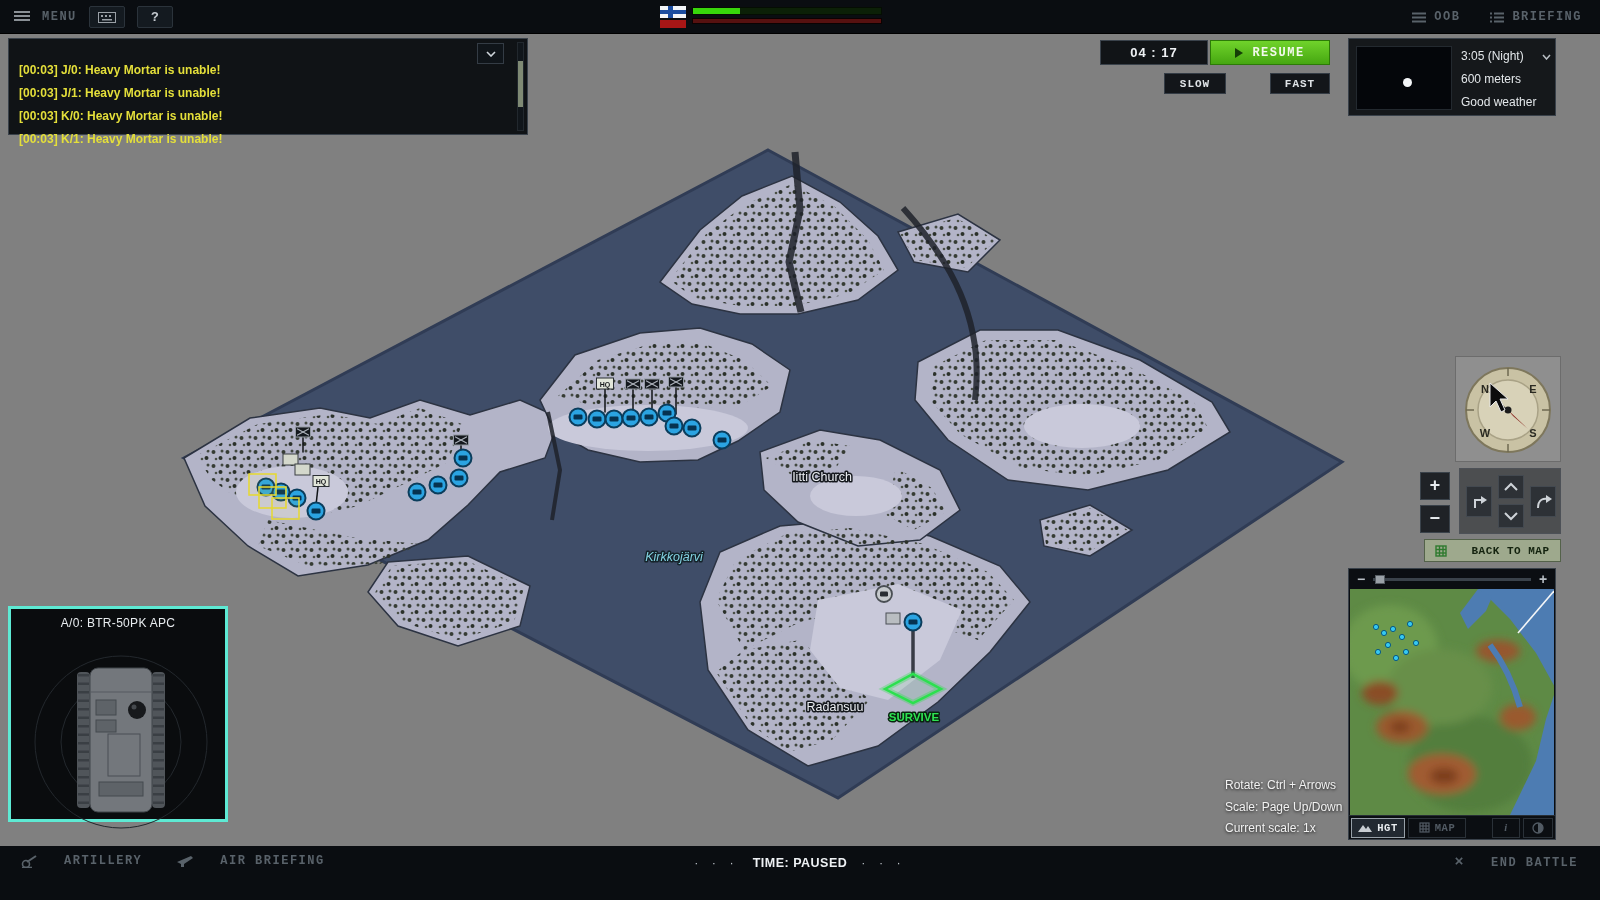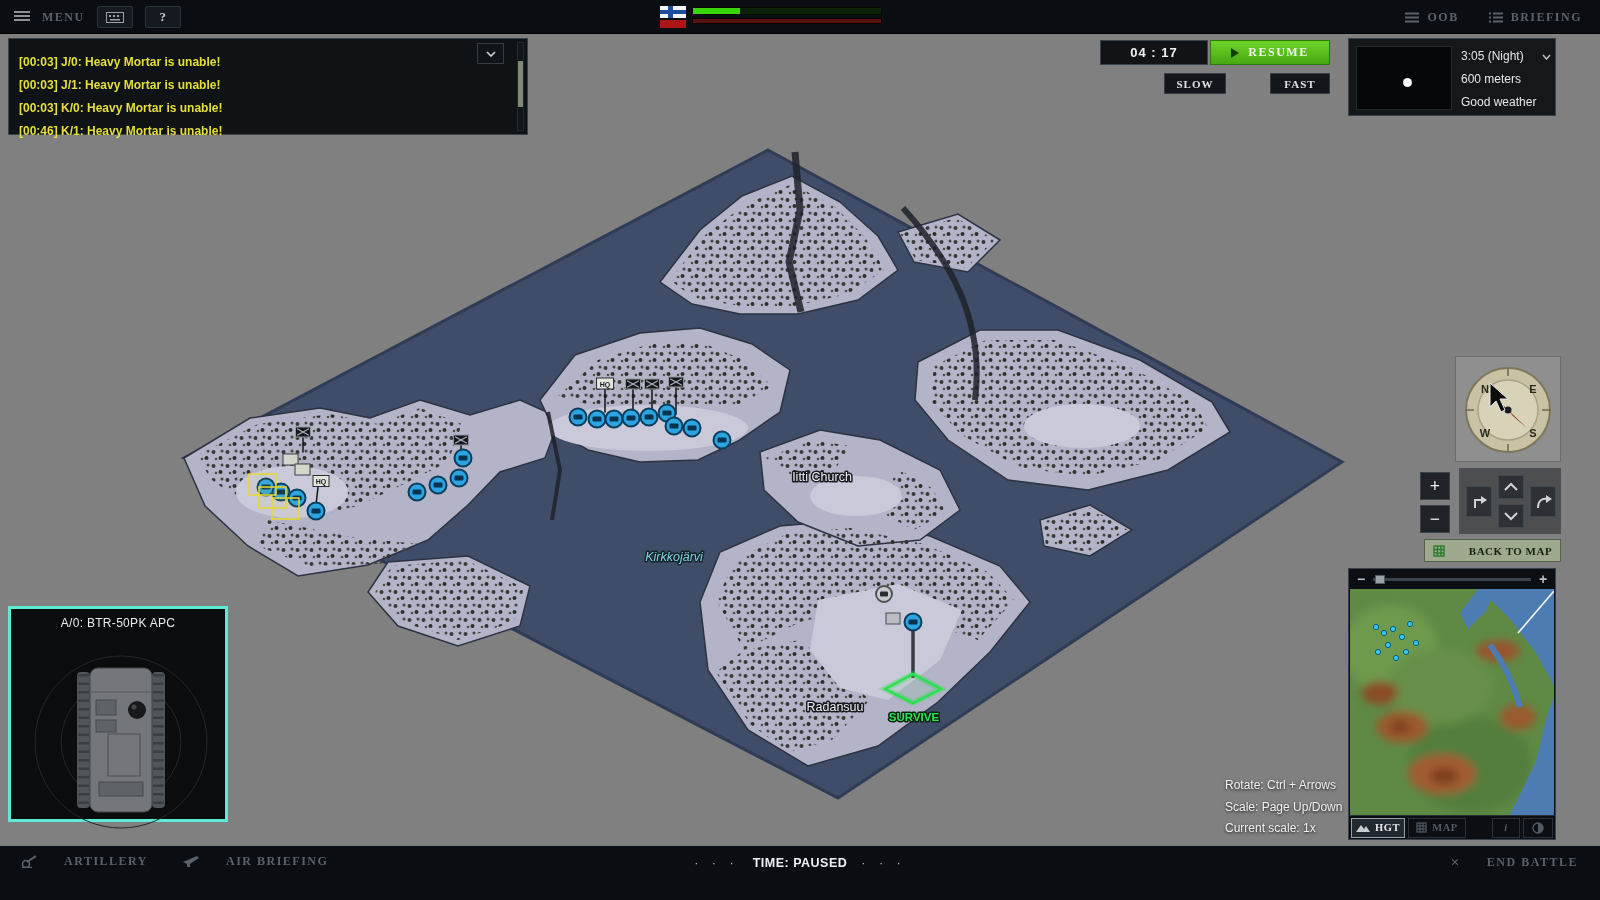--- a/index.html
+++ b/index.html
@@ -1,18 +1,18 @@
 <!DOCTYPE html>
 <html><head>
 <meta charset="utf-8">
 <style>
   *{box-sizing:border-box;margin:0;padding:0;user-select:none}
   html,body{width:1600px;height:900px;overflow:hidden;background:#808080;
     font-family:"Liberation Sans",sans-serif;color:#dfe3e7}
-  button{font-family:Liberation Serif, serif;background:none;border:none;color:inherit;cursor:pointer}
+  button{font-family:Liberation Mono, monospace;background:none;border:none;color:inherit;cursor:pointer}
 
   
   .topbar{position:absolute;left:0;top:0;width:1600px;height:34px;background:#0a0d11;
     border-bottom:1px solid #000;z-index:20}
   .tb-left{position:absolute;left:14px;top:0;height:34px;display:flex;align-items:center;gap:12px}
   .tb-menu{color:#59626a;font-size:12px;letter-spacing:1.5px;font-weight:bold}
   .tb-box{width:36px;height:22px;background:#141a20;border:1px solid #2b333b;border-radius:2px;
     display:flex;align-items:center;justify-content:center;color:#c3c9cf;font-size:13px;font-weight:bold}
   .tb-center{position:absolute;left:660px;top:6px;display:flex;gap:6px;align-items:flex-start}
   .flag-fi{width:26px;height:12px;background:#f2f5f8;position:relative;overflow:hidden}
@@ -24,21 +24,21 @@
   .bar .fill{position:absolute;left:0;top:0;height:100%}
   .bar.green .fill{width:25%;background:#38d60b}
   .bar.red{height:6px;background:#1c0606;border-color:#0c0202}
   .bar.red .fill{width:100%;background:#561110}
   .tb-right{position:absolute;right:18px;top:0;height:34px;display:flex;align-items:center;gap:30px}
   .tb-right button{display:flex;align-items:center;gap:8px;color:#59626a;font-size:12px;
     letter-spacing:1.5px;font-weight:bold}
 
   
   .msg-log{position:absolute;left:8px;top:38px;width:520px;height:97px;background:rgba(8,11,14,.93);
-    border:1px solid #39414a;z-index:15;padding:12px 34px 5px 10px}
+    border:1px solid #39414a;z-index:15;padding:20px 34px 5px 10px}
   .msg{color:#e4df3a;font-size:12px;font-weight:bold;line-height:23px;white-space:nowrap}
   .msg-dd{position:absolute;right:23px;top:4px;width:27px;height:21px;background:#10151a;
     border:1px solid #343c45;display:flex;align-items:center;justify-content:center}
   .msg-scroll{position:absolute;right:3px;top:3px;width:7px;height:89px;background:#11161b;border:1px solid #22282e}
   .msg-scroll .thumb{position:absolute;left:0;top:18px;width:100%;height:46px;background:#7f8a74}
 
   
   .timer{position:absolute;left:1100px;top:40px;width:108px;height:25px;background:rgba(8,11,14,.92);
     border:1px solid #3a424b;color:#eef1f4;font-size:13px;font-weight:bold;letter-spacing:1px;
     display:flex;align-items:center;justify-content:center;z-index:15}
@@ -323,21 +323,21 @@
         </svg>
       <span>BRIEFING</span>
     </button>
   </div>
 </header>
 
 <div class="msg-log">
   <div class="msg">[00:03] J/0: Heavy Mortar is unable!</div>
   <div class="msg">[00:03] J/1: Heavy Mortar is unable!</div>
   <div class="msg">[00:03] K/0: Heavy Mortar is unable!</div>
-  <div class="msg">[00:46] K/1: Heavy Mortar is unable!</div>
+  <div class="msg">[00:03] K/1: Heavy Mortar is unable!</div>
   <button class="msg-dd">
     <svg width="10" height="6">
         <polyline points="1,1 5,5 9,1" fill="none" stroke="#cfd5db" stroke-width="1.6"></polyline>
       </svg>
   </button>
   <div class="msg-scroll">
       <div class="thumb"></div>
     </div>
 </div>
 

